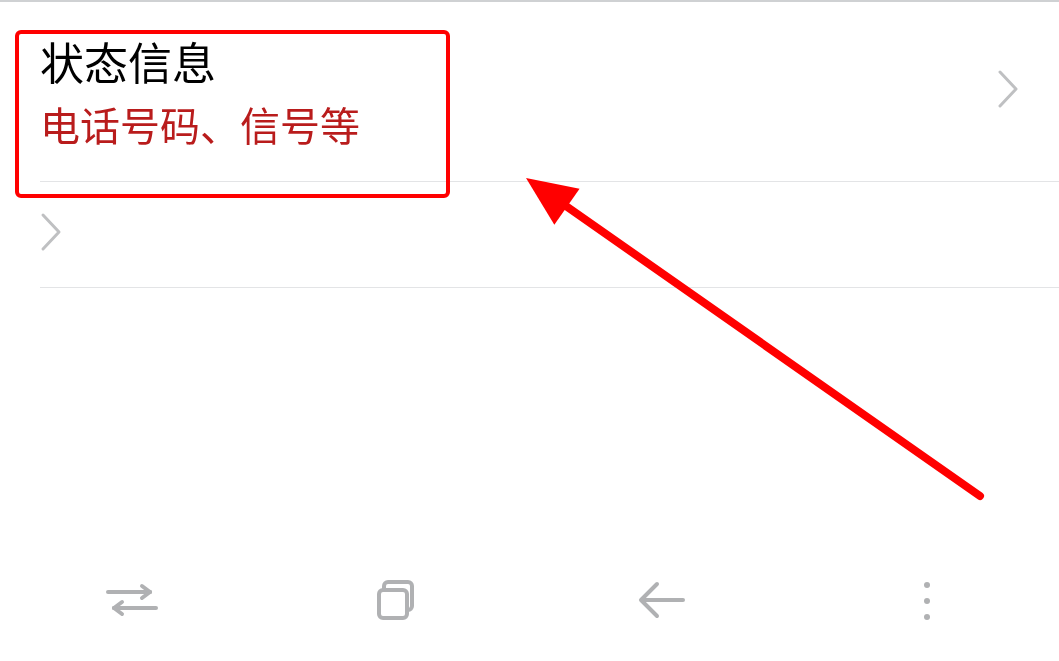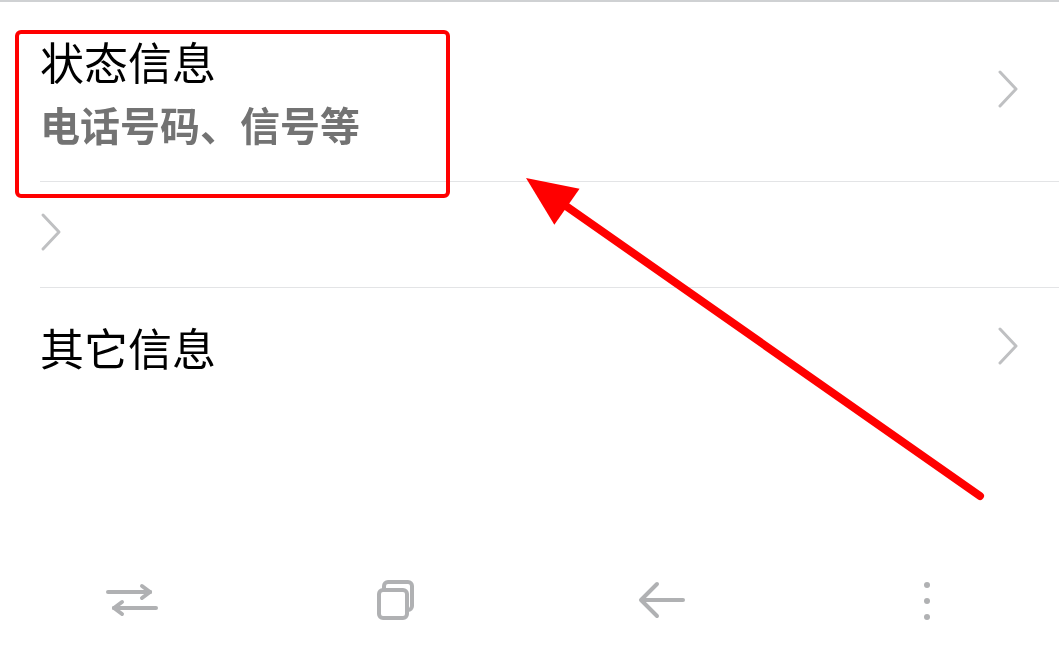--- a/index.html
+++ b/index.html
@@ -29,22 +29,22 @@
       flex-direction: column;
       line-height: 1.35;
     }
     .settings-item-title {
       font-size: 44px;
       color: #000000;
       font-weight: 400;
     }
     .settings-item-subtitle {
       font-size: 40px;
-      color: #737373;
-      font-weight: 700;
+      color: #b91c1c;
+      font-weight: 400;
       margin-top: 6px;
     }
     .settings-item .chev {
       flex: 0 0 auto;
       color: #bfc0c2;
     }
     .list-divider {
       height: 1px;
       background: #e3e4e6;
       margin-left: 40px;
@@ -112,30 +112,20 @@
   <div class="settings-item">
     <span class="chev">
       <svg width="22" height="40" viewBox="0 0 22 40" fill="none">
         <polyline points="3,3 19,20 3,37" stroke="currentColor" stroke-width="3" stroke-linecap="round" stroke-linejoin="round"></polyline>
       </svg>
     </span>
   </div>
 
   <div class="list-divider"></div>
 
-  <div class="settings-item">
-    <div class="settings-item-texts">
-      <span class="settings-item-title">其它信息</span>
-    </div>
-    <span class="chev">
-      <svg width="22" height="40" viewBox="0 0 22 40" fill="none">
-        <polyline points="3,3 19,20 3,37" stroke="currentColor" stroke-width="3" stroke-linecap="round" stroke-linejoin="round"></polyline>
-      </svg>
-    </span>
-  </div>
 </div>
 
 <div class="highlight-box" id="hlBox" style="left: 15px; top: 30px; width: 435px; height: 168px;"></div>
 
 <svg class="annotation-arrow" id="annArrow" width="1059" height="661" viewBox="0 0 1059 661" style="left:0;top:0;">
   <g>
     <line id="arrowLine" stroke="#ff0000" stroke-width="8" stroke-linecap="round" x1="980" y1="496" x2="550.5718711532597" y2="195.2111344201247"></line>
     <polygon id="arrowHead" fill="#ff0000" points="526,178 579.5746171635244,188.66585185448398 554.3316200140082,224.70459621259832"></polygon>
   </g>
 </svg>

